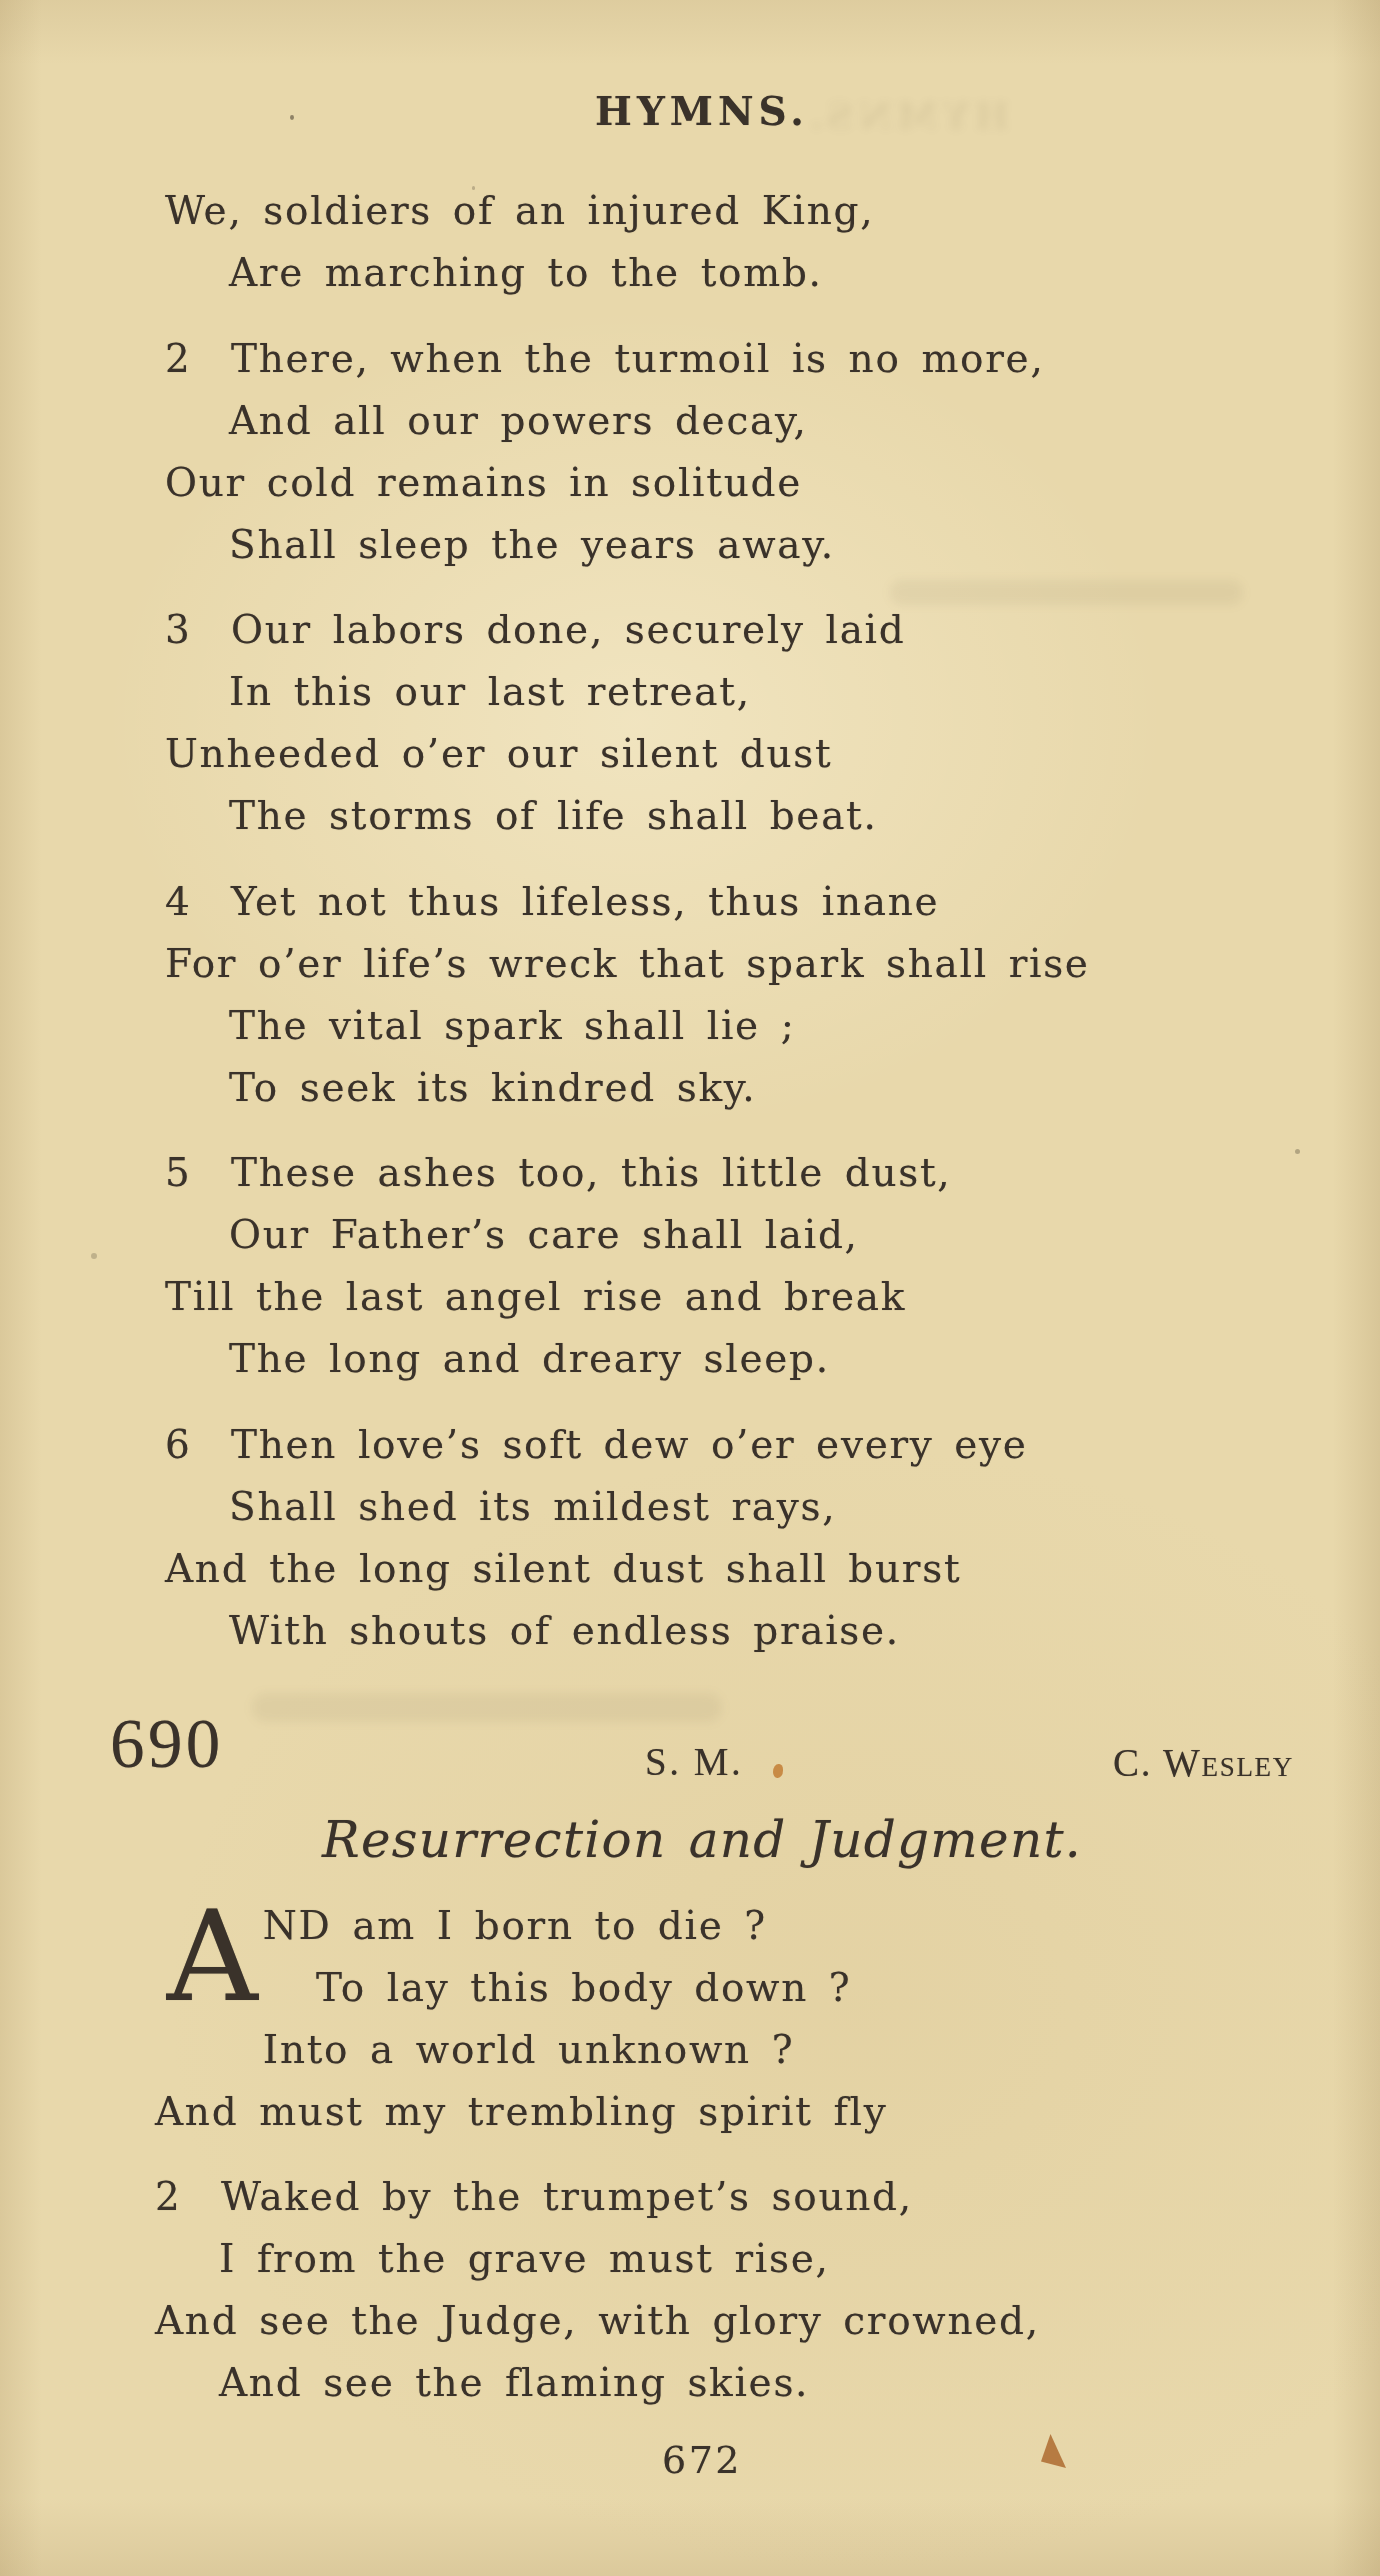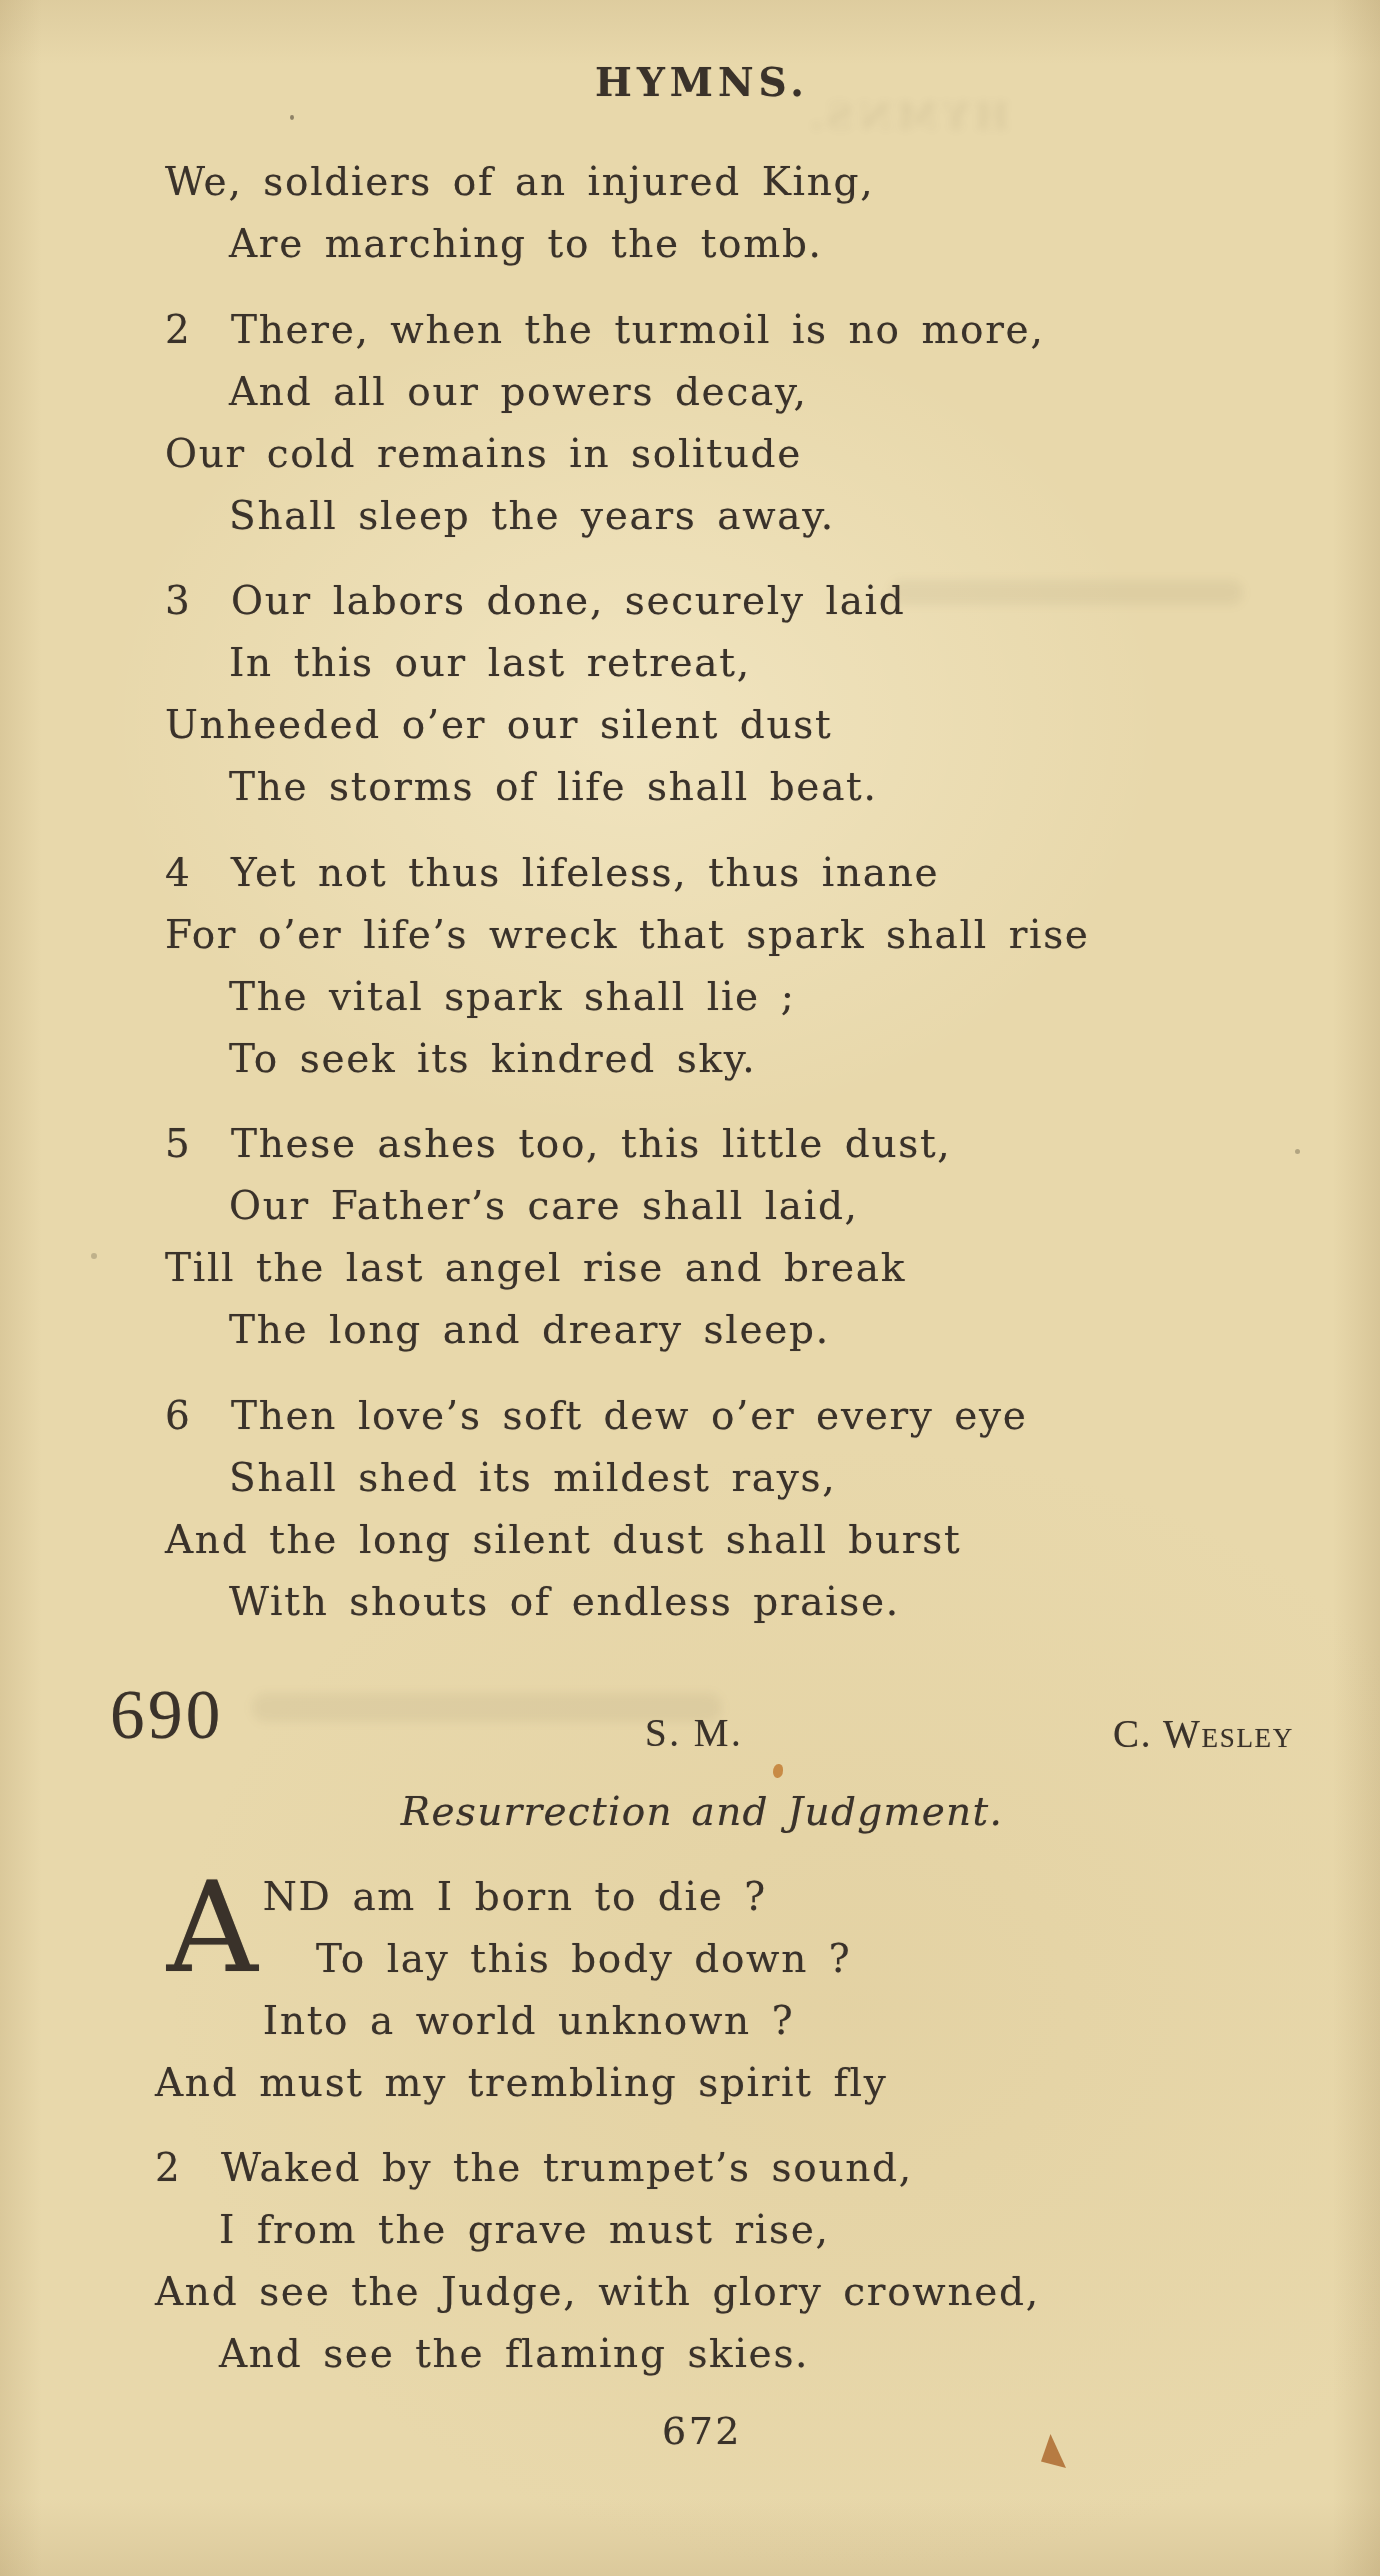--- a/index.html
+++ b/index.html
@@ -15,21 +15,21 @@
       radial-gradient(ellipse 924px 756px at 62% 78%, rgba(205,180,125,.16), rgba(205,180,125,0) 75%),
       linear-gradient(to right, rgba(140,110,60,.15), rgba(140,110,60,0) 3%, rgba(140,110,60,0) 96.5%, rgba(140,110,60,.18)),
       linear-gradient(to bottom, rgba(140,110,60,.11), rgba(140,110,60,0) 2.5%, rgba(140,110,60,0) 97%, rgba(140,110,60,.14)),
       #e8d8ab;
   }
   .inktone{ text-shadow:0 0 0.8px rgba(58,50,42,.45); }
 
   
   .running-head{
     margin:0 87px 0 110px;
-    padding-top:59px;
+    padding-top:88px;
     text-align:center;
     font-weight:bold;
     font-size:39px;
     letter-spacing:5px;
     line-height:47px;
   }
 
   
   .hymn-body{ margin:45px 50px 0 165px; }
   .stanza{ margin:0 0 23.5px 0; }
@@ -62,21 +62,21 @@
   .hymn-author{
     position:absolute;right:0;top:23.5px;
     font-size:39px;
     font-variant:small-caps;
     letter-spacing:1.7px;
   }
   .hymn-title{
     margin:5px 87px 0 110px;
     text-align:center;
     font-style:italic;
-    font-size:39px;
+    font-size:50px;
     line-height:49px;
     letter-spacing:1.3px;
     word-spacing:5px;
   }
 
   .hymn-body2{ margin:30px 50px 0 155px; }
   .drop-cap{
     float:left;
     width:81px;height:116px;
     margin:8.4px 15px 0 11.8px;

